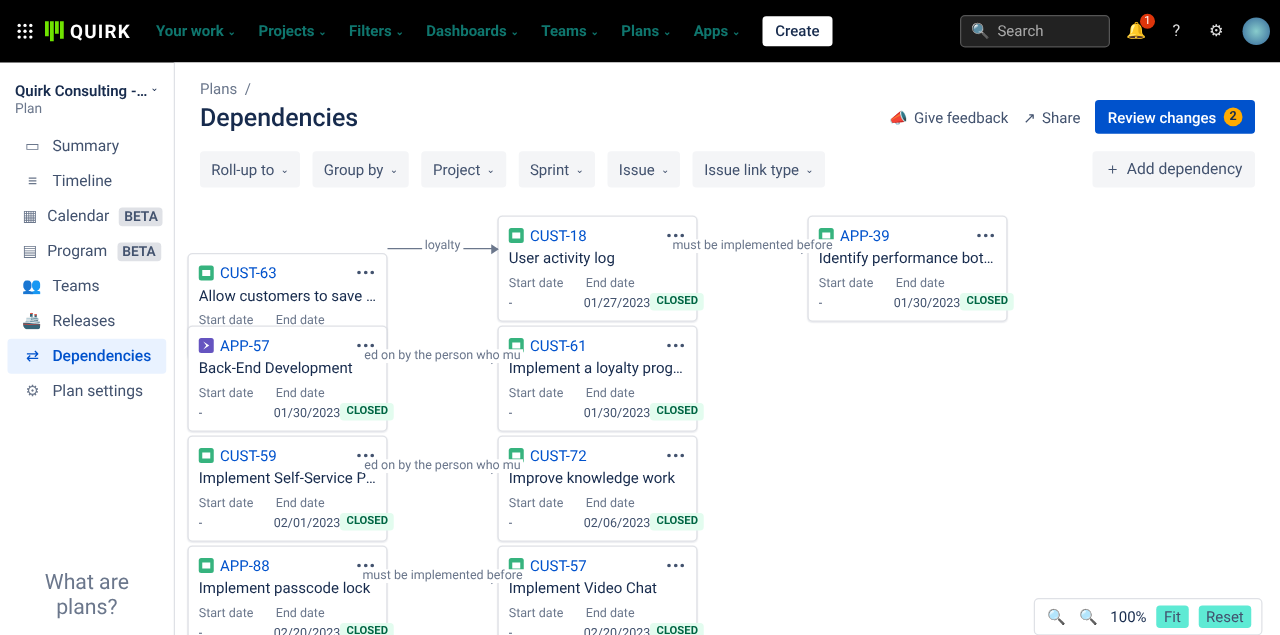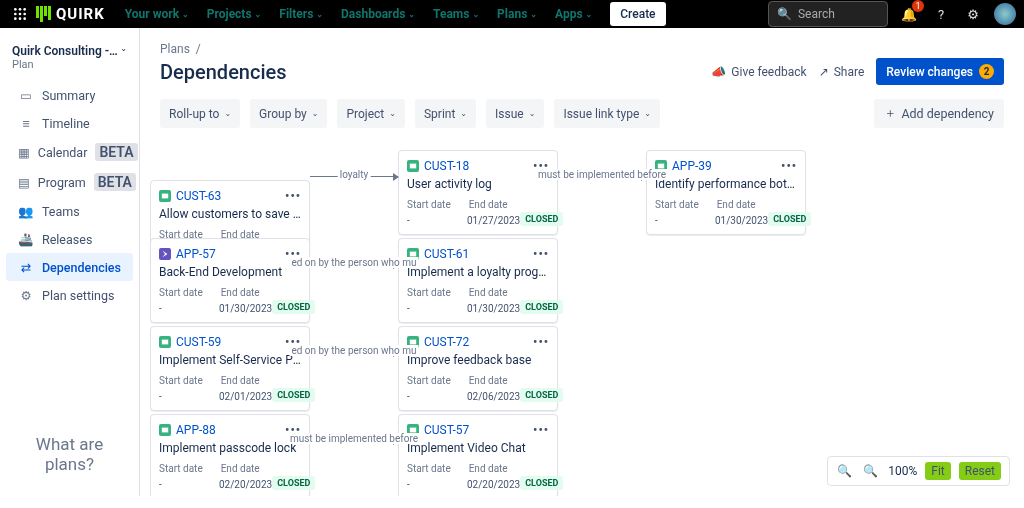--- a/index.html
+++ b/index.html
@@ -1,17 +1,17 @@
 <!DOCTYPE html>
 <html><head>
 <meta charset="utf-8">
 <style>
 * { box-sizing: border-box; margin: 0; padding: 0; }
 body { font-family: -apple-system, BlinkMacSystemFont, "Segoe UI", Roboto, sans-serif; font-size: 13px; color: #172b4d; background: #fff; overflow: hidden; }
-.topbar { background: #000; height: 28px; display: flex; align-items: center; padding: 0 8px; color: #fff; }
+.topbar { background: #000; height: 50px; display: flex; align-items: center; padding: 0 8px; color: #fff; }
 .app-icon { width: 24px; height: 24px; display: flex; align-items: center; justify-content: center; margin-right: 4px; }
 .app-icon svg { fill: #fff; }
 .logo { display: flex; align-items: center; font-weight: 700; font-size: 15px; margin-right: 12px; letter-spacing: 1px; }
 .logo-bars { display: inline-flex; margin-right: 4px; }
 .logo-bars span { width: 3px; background: #6fe300; margin-right: 1px; }
 .logo-bars span:nth-child(1){height:12px}.logo-bars span:nth-child(2){height:16px}.logo-bars span:nth-child(3){height:10px}.logo-bars span:nth-child(4){height:14px}
 .nav-items { display: flex; align-items: center; gap: 2px; }
 .nav-item { padding: 6px 8px; font-size: 12px; cursor: pointer; display: flex; align-items: center; gap: 3px; color: #0f766e; border-radius: 3px; font-weight: bold; }
 .caret { font-size: 8px; }
 .create-btn { background: #fff; color: #172b4d; font-weight: 500; padding: 5px 10px; border-radius: 3px; margin-left: 10px; font-size: 12px; cursor: pointer; }
@@ -22,21 +22,21 @@
 .avatar { width: 22px; height: 22px; border-radius: 50%; background: radial-gradient(circle,#8cc,#369); }
 .layout { display: flex; height: calc(100vh - 40px); }
 .sidebar { width: 140px; border-right: 1px solid #dfe1e6; padding: 10px 0; display: flex; flex-direction: column; }
 .project-sel { padding: 6px 12px 10px; display:flex; justify-content:space-between; align-items:flex-start; }
 .project-sel .name { font-size: 12px; font-weight: 600; white-space: nowrap; overflow: hidden; text-overflow: ellipsis; max-width: 108px; }
 .project-sel .sub { font-size: 11px; color: #6b778c; }
 .side-item { display: flex; align-items: center; gap: 8px; padding: 6px 12px; font-size: 12.5px; color: #42526e; cursor: pointer; border-radius: 3px; margin: 0 6px; }
 .side-item.active { background: #e9f2ff; color: #0052cc; font-weight: 500; }
 .side-icon { width: 16px; height: 16px; display: flex; align-items: center; justify-content: center; color: #6b778c; }
 .side-item.active .side-icon { color: #0052cc; }
-.beta { background: #dfe1e6; font-size: 14px; padding: 1px 4px; border-radius: 3px; color: #42526e; font-weight:600; }
+.beta { background: #dfe1e6; font-size: 11px; padding: 1px 4px; border-radius: 3px; color: #42526e; font-weight:600; }
 .footer-link { margin-top: auto; text-align: center; font-size: 17px; color: #6b778c; padding: 12px; cursor: pointer; }
 .main { flex: 1; display: flex; flex-direction: column; overflow: hidden; background:#fff; }
 .breadcrumbs { display: flex; gap: 6px; font-size: 12px; color: #6b778c; padding: 14px 20px 0; }
 .breadcrumbs a { color: #6b778c; text-decoration:none; }
 .title-row { display: flex; align-items: center; padding: 2px 20px 10px; }
 .page-title { font-size: 20px; font-weight: 500; color: #172b4d; }
 .title-actions { margin-left: auto; display: flex; align-items: center; gap: 12px; font-size: 12px; }
 .tact { display: flex; align-items: center; gap: 5px; cursor: pointer; color: #42526e; }
 .review-btn { background: #0052cc; color: #fff; padding: 6px 10px; border-radius: 3px; font-weight: 500; display: flex; align-items: center; gap: 6px; cursor: pointer; }
 .review-count { background: #ffab00; color: #172b4d; font-size: 10px; border-radius: 50%; width: 15px; height: 15px; display: flex; align-items: center; justify-content: center; font-weight:700; }
@@ -59,21 +59,21 @@
 .card-bottom { display: flex; justify-content: space-between; align-items: flex-end; margin-top: 2px; }
 .date-vals { display: flex; gap: 18px; font-size: 10px; color: #42526e; }
 .date-vals span { min-width: 42px; display:inline-block; }
 .status { font-size: 9px; font-weight: 700; padding: 2px 5px; border-radius: 3px; }
 .status.OPEN { background: #dfe1e6; color: #42526e; }
 .status.CLOSED { background: #e3fcef; color: #006644; }
 .link-line { position: absolute; height: 1px; background: #6b778c; }
 .link-line::after { content:""; position:absolute; right:-1px; top:-3px; border-left:6px solid #6b778c; border-top:4px solid transparent; border-bottom:4px solid transparent; }
 .link-label { position: absolute; font-size: 10px; color: #6b778c; background: #fff; padding: 0 2px; white-space: nowrap; text-align:center; transform:translateX(-50%); }
 .zoom-bar { position: absolute; bottom: 10px; right: 14px; display: flex; gap: 8px; align-items: center; background: #fff; border: 1px solid #dfe1e6; border-radius: 4px; padding: 5px 8px; font-size: 12px; }
-.zoom-btn { cursor: pointer; padding: 2px 6px; background:#84cc16; border-radius:3px; color:#42526e; }
+.zoom-btn { cursor: pointer; padding: 2px 6px; background:#5eead4; border-radius:3px; color:#42526e; }
 .zi { width:18px; height:18px; display:flex; align-items:center; justify-content:center; cursor:pointer; }
 </style>
 </head>
 <body>
 
 <div class="topbar">
   <div class="app-icon">
       <svg viewBox="0 0 24 24" width="16" height="16">
         <circle cx="5" cy="5" r="2"></circle>
         <circle cx="12" cy="5" r="2"></circle>
@@ -398,21 +398,21 @@
           </div>
           <div class="card" style="left: 258px; top: 186px;">
             <div class="card-top">
               <span class="card-key"><span class="issue-icon story">
                   <svg viewBox="0 0 10 10">
                     <path d="M1 2h8v6H1z"></path>
                   </svg>
                 </span>CUST-72</span>
               <span class="more">•••</span>
             </div>
-            <div class="card-summary">Improve feedback base</div>
+            <div class="card-summary">Improve knowledge work</div>
             <div class="card-dates">
               <div>
                 <span>Start date</span>
               </div>
               <div>
                 <span>End date</span>
               </div>
             </div>
             <div class="card-bottom">
               <div class="date-vals">

